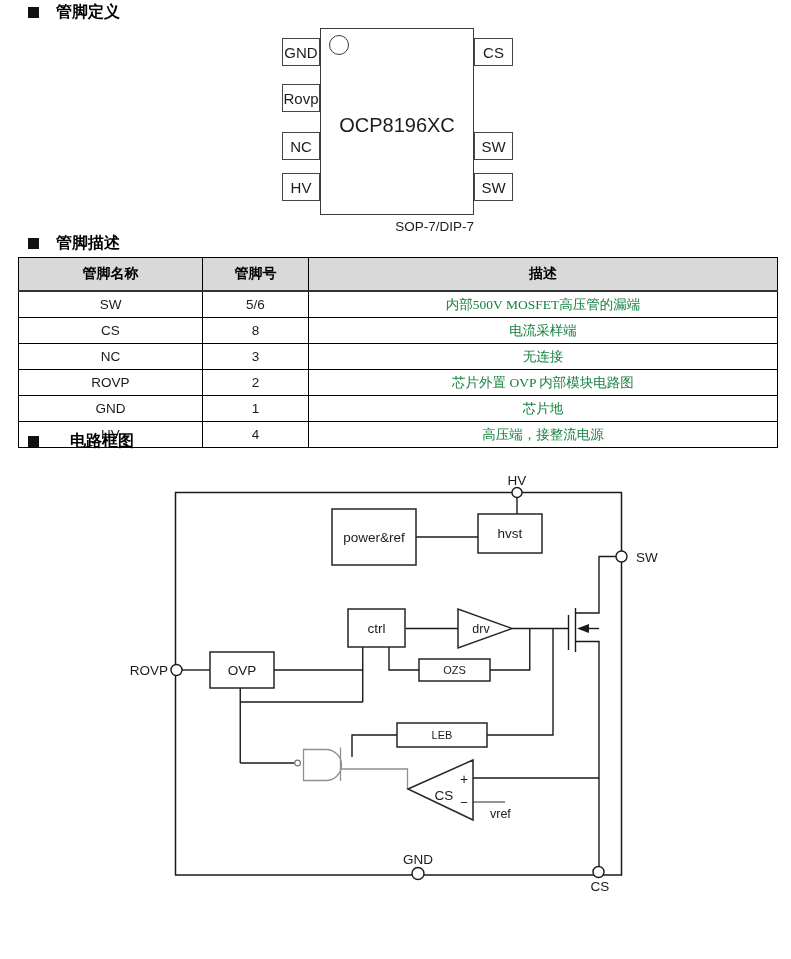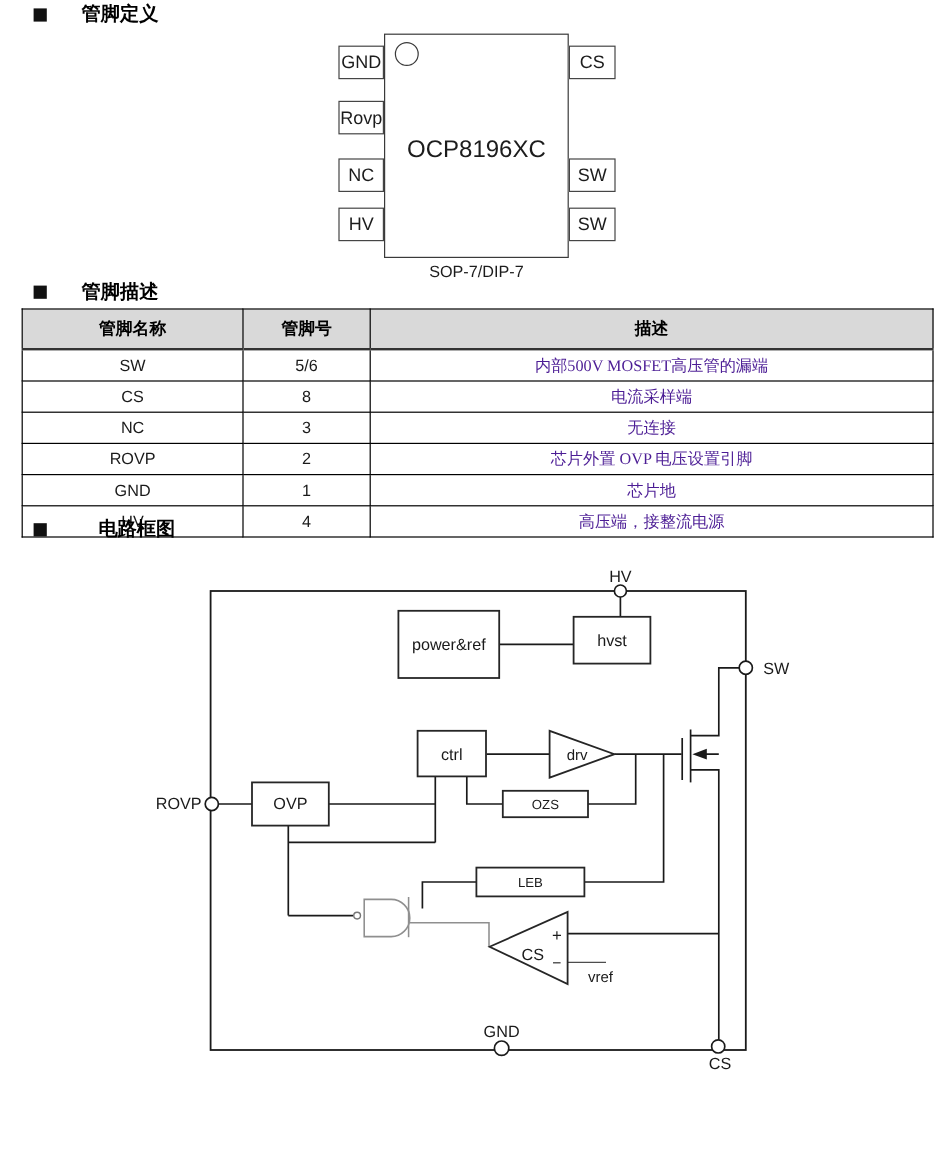--- a/index.html
+++ b/index.html
@@ -2,46 +2,46 @@
 <html><head>
 <meta charset="utf-8">
 <style>
   html,body{margin:0;padding:0;background:#fff;}
   #page{position:relative;width:791px;height:959px;background:#ffffff;
         font-family:"Liberation Sans",sans-serif;color:#1a1a1a;overflow:hidden;}
 
   
   .heading{position:absolute;left:28px;display:flex;align-items:center;height:20px;}
   .heading .sq{width:11px;height:11px;background:#111;display:inline-block;}
-  .heading .ht{margin-left:29px;font-size:16px;font-weight:bold;color:#000;
+  .heading .ht{margin-left:17px;font-size:16px;font-weight:bold;color:#000;
                font-family:"Liberation Sans",sans-serif;white-space:nowrap;}
 
   
   .chip-body{position:absolute;left:320px;top:28px;width:154px;height:187px;
              border:1.5px solid #3a3a3a;background:#fff;box-sizing:border-box;}
   .pin1-dot{position:absolute;left:329px;top:35px;width:20px;height:20px;border:1.6px solid #3a3a3a;
             border-radius:50%;box-sizing:border-box;background:#fff;}
   .chip-name{position:absolute;left:320px;top:114px;width:154px;text-align:center;
              font-size:20px;color:#1c1c1c;}
   .pinbox{position:absolute;width:38px;height:28px;border:1.4px solid #454545;box-sizing:border-box;
           background:#fff;display:flex;align-items:center;justify-content:center;
           font-size:15px;color:#1c1c1c;}
   .pinbox.right{width:39px;}
-  .pkg-label{position:absolute;left:320px;top:219px;width:154px;text-align:center;
+  .pkg-label{position:absolute;left:320px;top:219px;width:154px;text-align:right;
              font-size:13.5px;color:#1c1c1c;}
 
   
   #pin-table{position:absolute;left:18px;top:257px;width:759px;border-collapse:collapse;
              table-layout:fixed;}
   #pin-table th,#pin-table td{border:1.3px solid #000;text-align:center;padding:0;}
   #pin-table th{height:32px;background:#d9d9d9;font-size:14px;font-weight:bold;
                 border-bottom:2.5px solid #333;color:#000;}
   #pin-table td{height:25px;font-size:13.5px;}
   #pin-table td.latin{font-family:"Liberation Sans",sans-serif;}
-  #pin-table td.desc{font-family:"Liberation Serif",serif;color:#4c1d95;}
+  #pin-table td.desc{font-family:"Liberation Serif",serif;color:#15803d;}
   #pin-table{border:1.6px solid #000;}
 
   
   #diagram-svg{position:absolute;left:0;top:460px;}
   .wire{stroke:#1a1a1a;stroke-width:1.4;fill:none;}
   .wire-thin{stroke:#4d4d4d;stroke-width:1.2;fill:none;}
   .blk{fill:#ffffff;stroke:#262626;stroke-width:1.5;}
   .term{fill:#ffffff;stroke:#1a1a1a;stroke-width:1.4;}
   .gray{stroke:#8f8f8f;stroke-width:1.3;fill:none;}
   .svgtxt{fill:#1a1a1a;font-family:"Liberation Sans",sans-serif;}
@@ -120,21 +120,21 @@
         <td class="desc">电流采样端</td>
       </tr>
       <tr>
         <td class="latin">NC</td>
         <td class="latin">3</td>
         <td class="desc">无连接</td>
       </tr>
       <tr>
         <td class="latin">ROVP</td>
         <td class="latin">2</td>
-        <td class="desc">芯片外置 OVP 电压设置引脚</td>
+        <td class="desc">芯片外置 OVP 内部模块电路图</td>
       </tr>
       <tr>
         <td class="latin">GND</td>
         <td class="latin">1</td>
         <td class="desc">芯片地</td>
       </tr>
       <tr>
         <td class="latin">HV</td>
         <td class="latin">4</td>
         <td class="desc">高压端，接整流电源</td>

